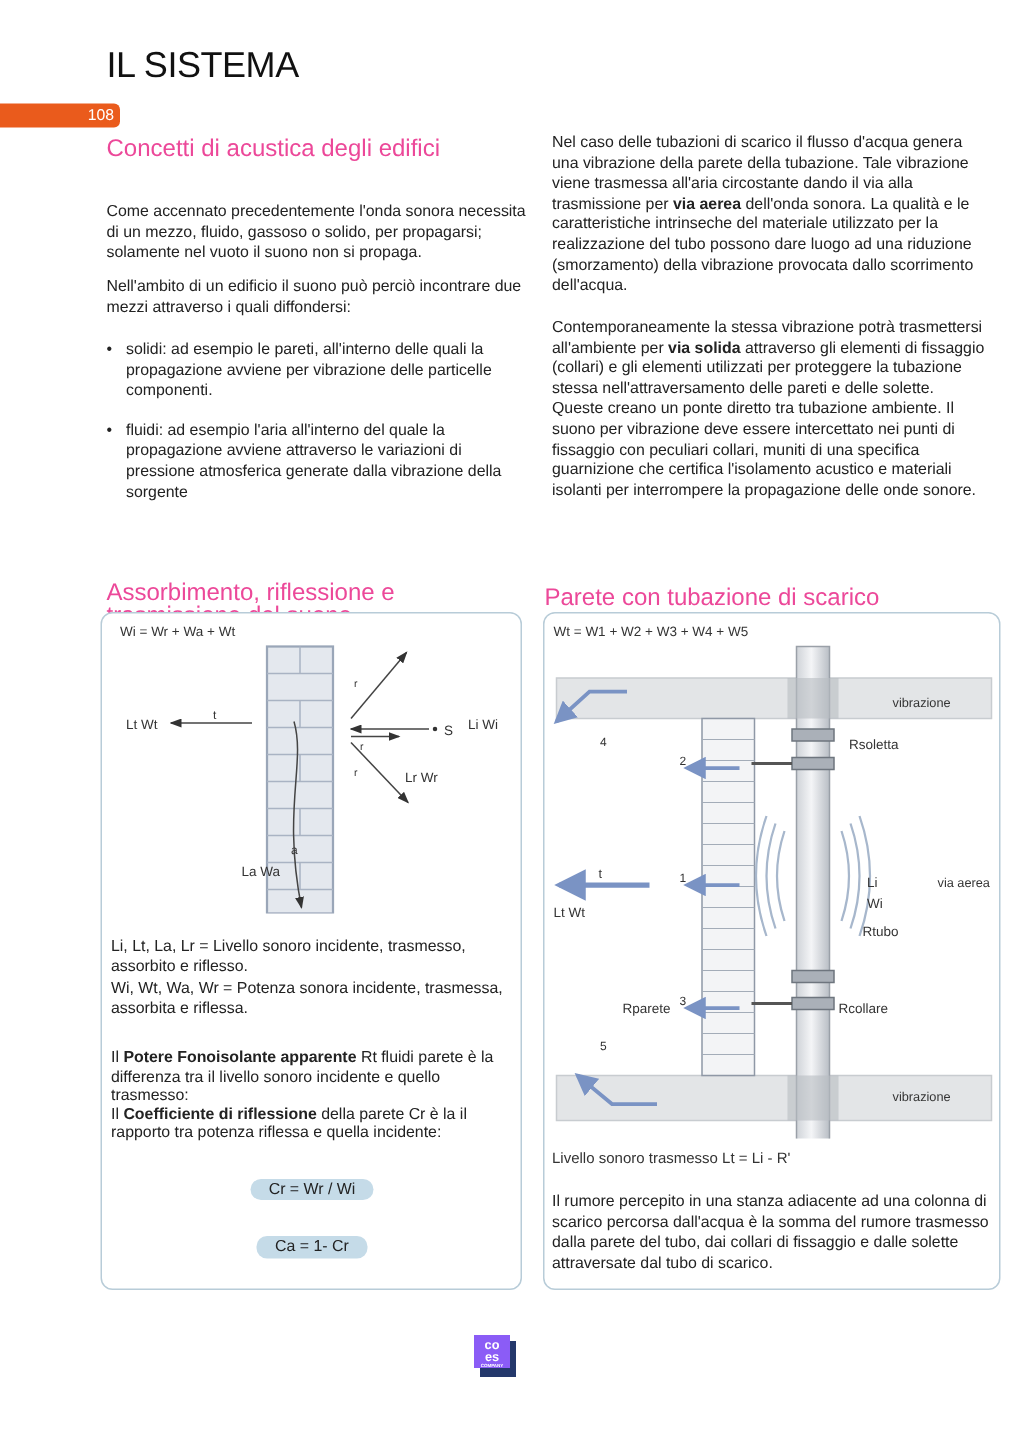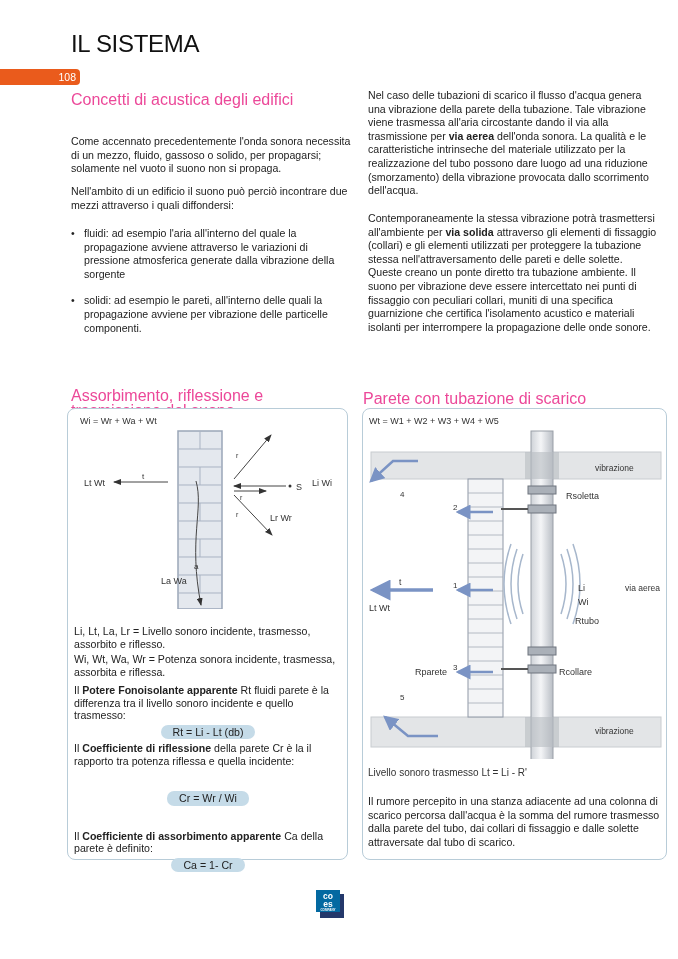--- a/index.html
+++ b/index.html
@@ -25,22 +25,22 @@
 </head>
 <body>
 
 <div class="abs page-title">IL SISTEMA</div>
 <div class="abs page-tab">108</div>
 
 <div class="abs h2" style="left:71px; top:91px;">Concetti di acustica degli edifici</div>
 <div class="abs p" style="left:71px; top:120px; width:280px;margin-top:15px;">Come accennato precedentemente l'onda sonora necessita di un mezzo, fluido, gassoso o solido, per propagarsi; solamente nel vuoto il suono non si propaga.</div>
 <div class="abs p" style="left:71px; top:185px; width:285px;">Nell'ambito di un edificio il suono può perciò incontrare due mezzi attraverso i quali diffondersi:</div>
 <ul class="abs p bullets" style="left:71px; top:227px; width:280px;">
+  <li>solidi: ad esempio le pareti, all'interno delle quali la propagazione avviene per vibrazione delle particelle componenti.</li>
   <li>fluidi: ad esempio l'aria all'interno del quale la propagazione avviene attraverso le variazioni di pressione atmosferica generate dalla vibrazione della sorgente</li>
-  <li>solidi: ad esempio le pareti, all'interno delle quali la propagazione avviene per vibrazione delle particelle componenti.</li>
 </ul>
 
 <div class="abs p" style="left:368px; top:89px; width:292px;">
   <span>Nel caso delle tubazioni di scarico il flusso d'acqua genera una vibrazione della parete della tubazione. Tale vibrazione viene trasmessa all'aria circostante dando il via alla trasmissione per </span><b>via aerea</b><span> dell'onda sonora. La qualità e le caratteristiche intrinseche del materiale utilizzato per la realizzazione del tubo possono dare luogo ad una riduzione (smorzamento) della vibrazione provocata dallo scorrimento dell'acqua.</span>
 </div>
 <div class="abs p" style="left:368px; top:212px; width:292px;">
   <span>Contemporaneamente la stessa vibrazione potrà trasmettersi all'ambiente per </span><b>via solida</b><span> attraverso gli elementi di fissaggio (collari) e gli elementi utilizzati per proteggere la tubazione stessa nell'attraversamento delle pareti e delle solette.</span>
   <div>Queste creano un ponte diretto tra tubazione ambiente. Il suono per vibrazione deve essere intercettato nei punti di fissaggio con peculiari collari, muniti di una specifica guarnizione che certifica l'isolamento acustico e materiali isolanti per interrompere la propagazione delle onde sonore.</div>
 </div>
 
@@ -93,32 +93,28 @@
   <text x="168" y="108" font-size="7" fill="#333">r</text>
   <text x="202" y="112" font-size="9" fill="#333">Lr Wr</text>
 
   <path d="M128,72 C136,100 120,130 133,196" fill="none" stroke="#444" stroke-width="1" marker-end="url(#ah)"></path>
   <text x="126" y="160" font-size="8" fill="#333">a</text>
   <text x="93" y="175" font-size="9" fill="#333">La Wa</text>
 </svg>
 
 <div class="abs p" style="left:74px; top:625px; width:268px; line-height:12.5px;">
   <div style="margin-bottom:3px;">Li, Lt, La, Lr = Livello sonoro incidente, trasmesso, assorbito e riflesso.</div>
-  <div style="margin-bottom:6px;">Wi, Wt, Wa, Wr = Potenza sonora incidente, trasmessa, assorbita e riflessa.</div>
+  <div style="margin-bottom:21px;">Wi, Wt, Wa, Wr = Potenza sonora incidente, trasmessa, assorbita e riflessa.</div>
   <div>
     <span>Il </span><b>Potere Fonoisolante apparente</b><span> Rt fluidi parete è la differenza tra il livello sonoro incidente e quello trasmesso:</span>
   </div>
-  <div class="center" style="margin:3px 0;"><span class="formula-pill">Rt = Li - Lt (db)</span></div>
   <div>
     <span>Il </span><b>Coefficiente di riflessione</b><span> della parete Cr è la il rapporto tra potenza riflessa e quella incidente:</span>
   </div>
   <div class="center" style="margin:24px 0;"><span class="formula-pill">Cr = Wr / Wi</span></div>
-  <div>
-    <span>Il </span><b>Coefficiente di assorbimento apparente</b><span> Ca della parete è definito:</span>
-  </div>
   <div class="center" style="margin:3px 0;"><span class="formula-pill">Ca = 1- Cr</span></div>
 </div>
 
 <div class="abs h2" style="left:363px; top:390px;">Parete con tubazione di scarico</div>
 <div class="abs box" style="left:362px; top:408px; width:303px; height:450px;"></div>
 
 <svg class="abs" style="left:363px; top:409px;" width="301" height="350">
   <defs>
     <marker id="bh" markerWidth="6" markerHeight="6" refX="5" refY="3" orient="auto">
       <path d="M0,0 L6,3 L0,6 Z" fill="#7a93c4"></path>
@@ -201,18 +197,18 @@
   </text>
   <text x="196" y="266" font-size="9" fill="#333">Rcollare</text>
   <text x="52" y="266" font-size="9" fill="#333">Rparete</text>
 </svg>
 
 <div class="abs" style="left:368px; top:767px; font-size:10px; color:#333;">Livello sonoro trasmesso Lt = Li - R'</div>
 <div class="abs p" style="left:368px; top:795px; width:292px;">Il rumore percepito in una stanza adiacente ad una colonna di scarico percorsa dall'acqua è la somma del rumore trasmesso dalla parete del tubo, dai collari di fissaggio e dalle solette attraversate dal tubo di scarico.</div>
 
 <div class="abs logo">
   <div style="position:absolute; left:4px; top:4px; width:24px; height:24px; background:#24386b;"></div>
-  <div style="position:absolute; left:0; top:0; width:24px; height:22px; background:#0369a1; color:#fff; font-size:8.5px; line-height:8px; text-align:center; font-weight:bold; padding-top:2px; box-sizing:border-box;">
+  <div style="position:absolute; left:0; top:0; width:24px; height:22px; background:#8b5cf6; color:#fff; font-size:8.5px; line-height:8px; text-align:center; font-weight:bold; padding-top:2px; box-sizing:border-box;">
     <div>co</div>
     <div>es</div>
     <div style="font-size:3px; line-height:4px;">COMPANY</div>
   </div>
 </div>
 
 </body></html>

